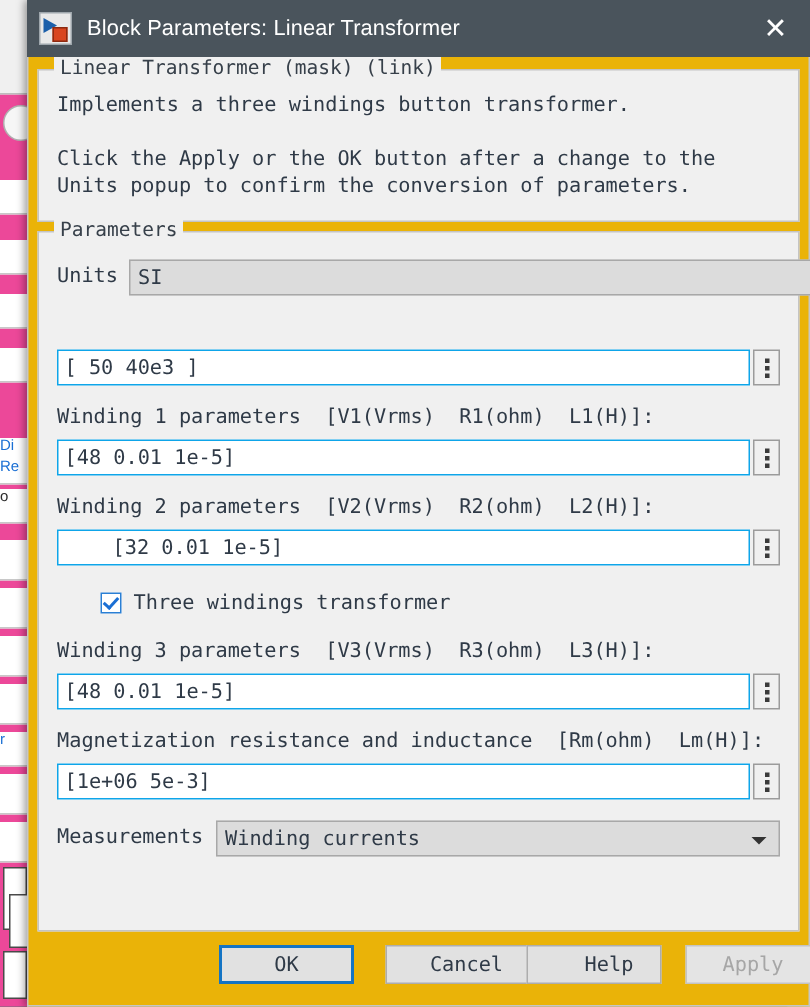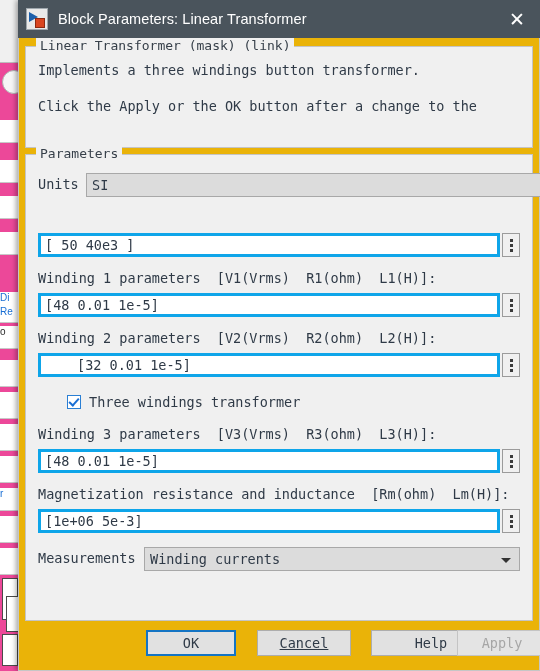--- a/index.html
+++ b/index.html
@@ -184,21 +184,21 @@
   .field-wrap {
     position: absolute;
     left: 12px;
     height: 24px;
   }
   .field {
     position: absolute;
     left: 0; top: 0;
     height: 24px;
     background: #ffffff;
-    border: 3px solid #0ea5e9;
+    border: 1px solid #0ea5e9;
     box-sizing: border-box;
     display: flex;
     align-items: center;
     padding-left: 4px;
     font-family: "DejaVu Sans Mono", monospace;
     font-size: 13.5px;
     color: #2f3a47;
     white-space: pre;
     overflow: hidden;
   }
@@ -362,20 +362,21 @@
     <div class="title-text">Block Parameters: Linear Transformer</div>
     <div class="title-close">✕</div>
   </div>
 
   <div class="body">
 
     <div class="group desc-group">
       <div class="group-title">Linear Transformer (mask) (link)</div>
       <div class="mono desc-line" style="top:16px;">Implements a three windings button transformer.</div>
       <div class="mono desc-line" style="top:52px;">Click the Apply or the OK button after a change to the</div>
+      <div class="mono desc-line" style="top:70px;">Units popup to confirm the conversion of parameters.</div>
     </div>
 
     <div class="group param-group">
       <div class="group-title">Parameters</div>
 
       <div class="mono lbl" style="top:22px;">Units</div>
       <div class="combo" style="left:60px; top:18px; width:504px;">
         <span>SI</span>
         <span class="arrow"></span>
       </div>
@@ -436,19 +437,19 @@
 
       <div class="mono lbl" style="top:396px;">Measurements</div>
       <div class="combo" style="left:118px; top:392px; width:376px;">
         <span>Winding currents</span>
         <span class="arrow"></span>
       </div>
     </div>
 
     <div class="btnbar">
       <div class="btn default" style="left:127px; width:90px;text-align:center;">OK</div>
-      <div class="btn" style="left:238px; width:94px;text-decoration:underline;">Cancel</div>
-      <div class="btn" style="left:352px; width:100px;padding-left:20px;">Help</div>
+      <div class="btn" style="left:238px; width:108px;">Cancel</div>
+      <div class="btn" style="left:332px; width:90px;padding-left:20px;">Help</div>
       <div class="btn disabled" style="left:438px; width:90px;">Apply</div>
     </div>
 
   </div>
 </div>
 
 </body></html>

